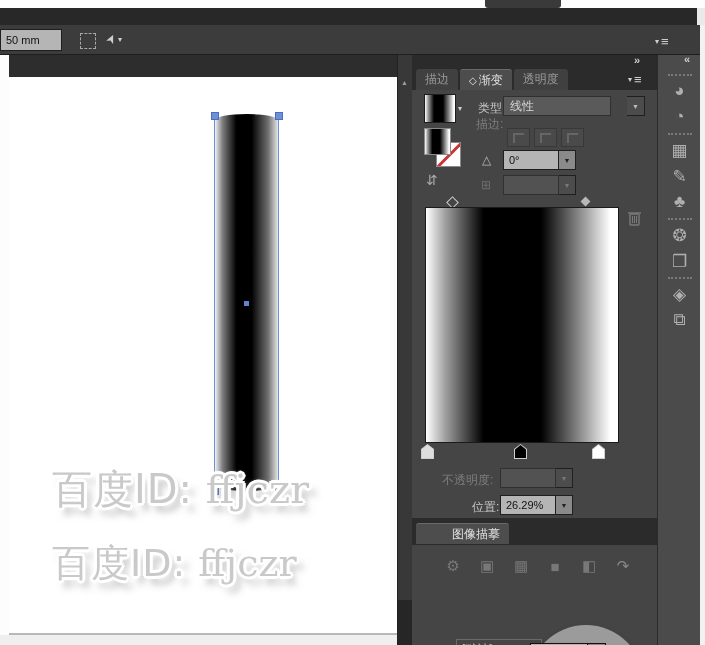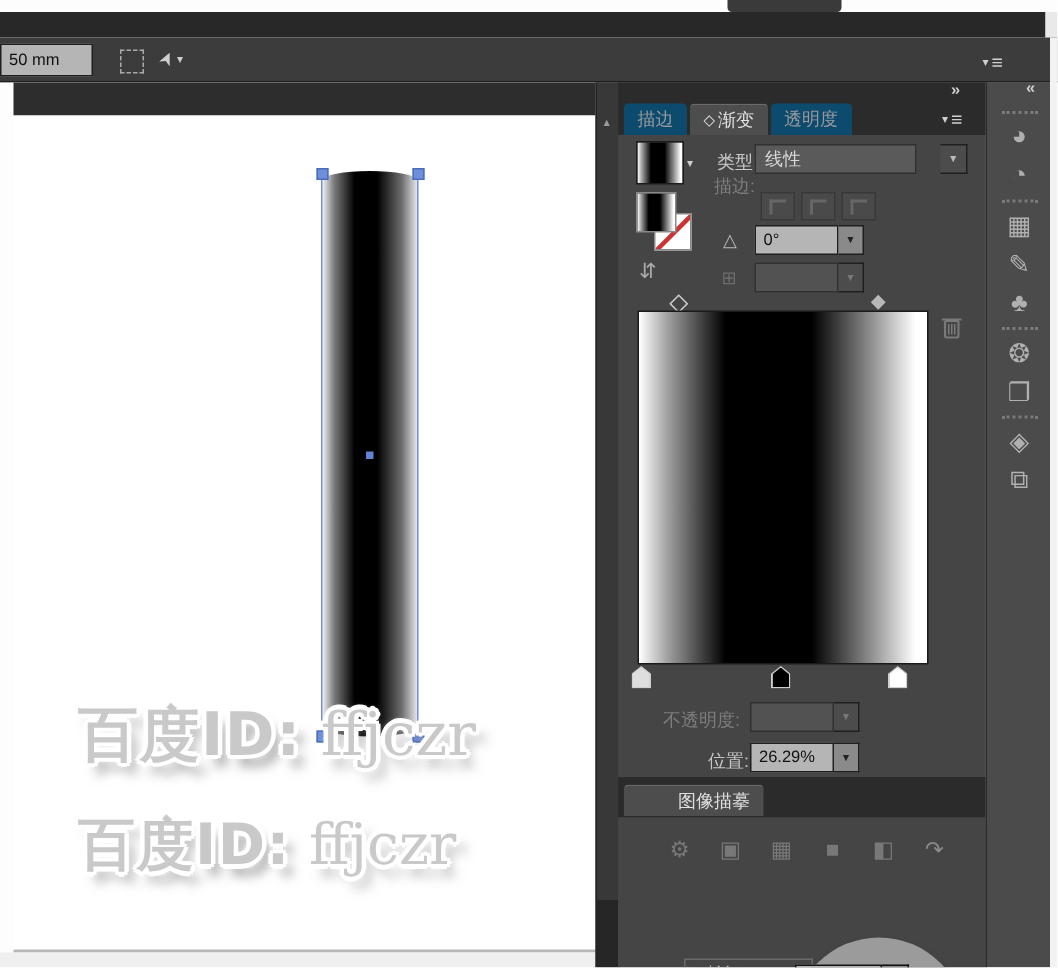--- a/index.html
+++ b/index.html
@@ -14,36 +14,36 @@
             display:flex;align-items:center;padding-left:5px;box-sizing:border-box;}
   .arrowbtn{background:#8a8a8a;border:1px solid #1f1f1f;border-left:none;display:flex;
             align-items:center;justify-content:center;box-sizing:border-box;}
   .arrowbtn.dis{background:#4c4c4c;}
   .arrowbtn.dis .dd-arrow{color:#777;}
   .dropdown{background:#5a5a5a;border:1px solid #303030;color:#d8d8d8;font-size:12px;
             display:flex;align-items:center;padding-left:6px;box-sizing:border-box;}
   .dropdown.dis{background:#525252;color:#777;}
   .tab{height:21px;display:flex;align-items:center;padding:0 9px;font-size:12px;
        border-radius:3px 3px 0 0;box-sizing:border-box;}
-  .tab.inactive{background:#0c4a6e;color:#9a9a9a;}
+  .tab.inactive{background:#404040;color:#9a9a9a;}
   .tab.active{background:#4d4d4d;color:#e0e0e0;border-top:1px solid #6a6a6a;}
   .stop{position:absolute;width:13px;height:15px;
         clip-path:polygon(50% 0,100% 34%,100% 100%,0 100%,0 34%);background:#cfcfcf;}
   .stop .inner{position:absolute;left:1px;top:1px;width:11px;height:13px;
         clip-path:polygon(50% 0,100% 34%,100% 100%,0 100%,0 34%);}
   .diamond{position:absolute;width:7px;height:7px;transform:rotate(45deg);}
   .dockicon{width:43px;height:26px;display:flex;align-items:center;justify-content:center;
             color:#b0b0b0;font-size:17px;}
   .dockhandle{width:24px;border-top:2px dotted #7a7a7a;height:0;margin:3px auto 2px auto;}
   .traceicon{width:30px;text-align:center;color:#787878;font-size:15px;}
   .wm{position:absolute;white-space:nowrap;color:#c9c9c9;
       text-shadow:-3px 0 0 #fff,3px 0 0 #fff,0 -3px 0 #fff,0 3px 0 #fff,
                   -2px -2px 0 #fff,2px -2px 0 #fff,-2px 2px 0 #fff,2px 2px 0 #fff,
                   0 0 5px #fff,6px 8px 7px rgba(110,110,110,0.55);}
-  .wm .cn{font-family:"DejaVu Sans","Liberation Sans",sans-serif;font-weight:bold;letter-spacing:1px;}
+  .wm .cn{font-family:"DejaVu Sans","Liberation Sans",sans-serif;font-weight:normal;letter-spacing:1px;}
   .wm .en{font-family:"DejaVu Serif","Liberation Serif",serif;font-weight:normal;text-align:center;}
   .menuicon{display:flex;align-items:center;color:#cfcfcf;font-size:10px;gap:2px;}
   .strokebtn{width:21px;height:17px;background:#4a4a4a;border:1px solid #383838;
              display:flex;align-items:center;justify-content:center;}
   .strokebtn .glyph{width:9px;height:8px;border-left:2px solid #666;border-top:2px solid #666;}
 </style>
 </head>
 <body>
 
 <div id="app">

